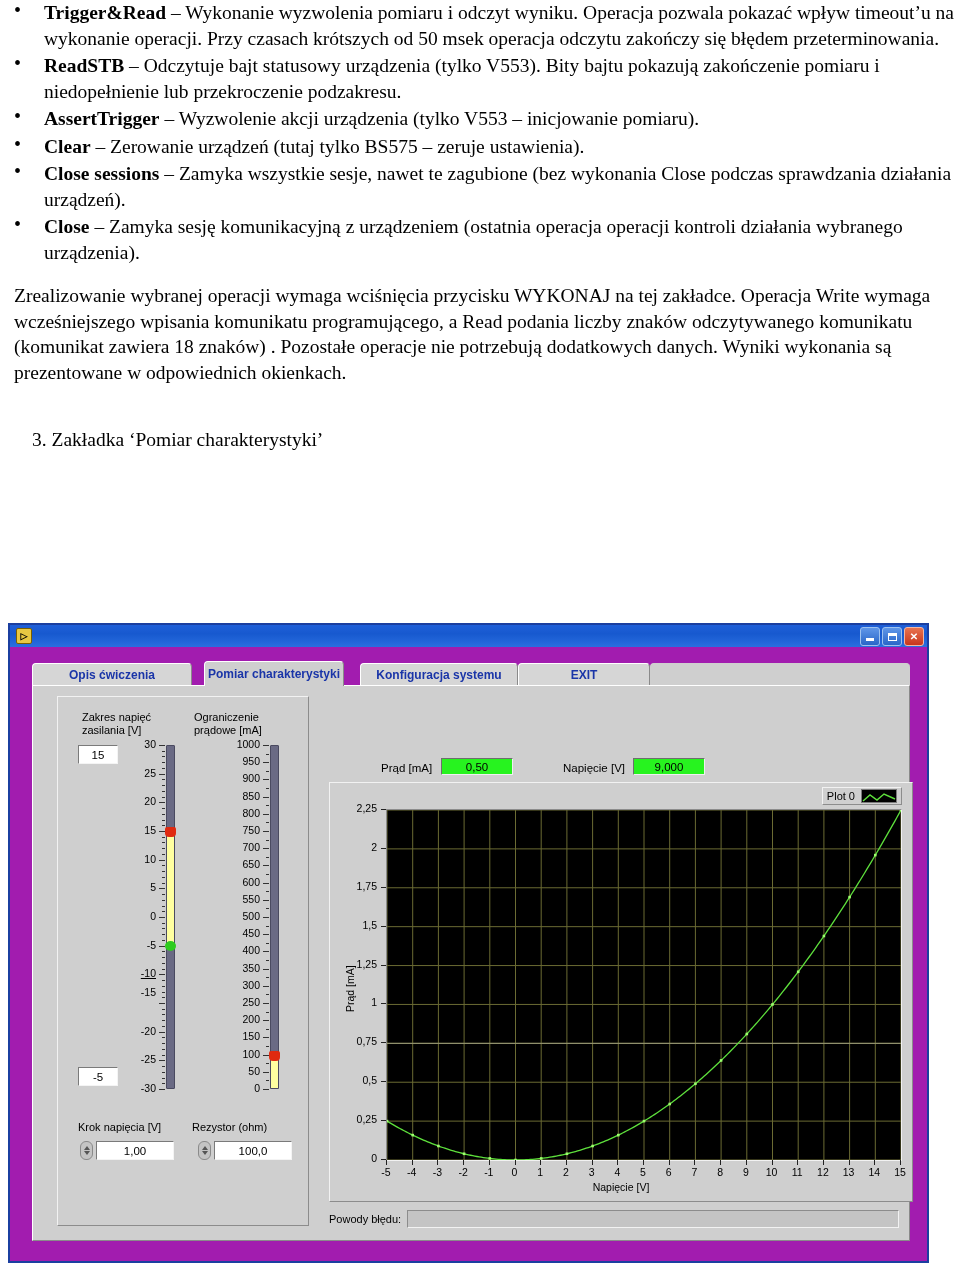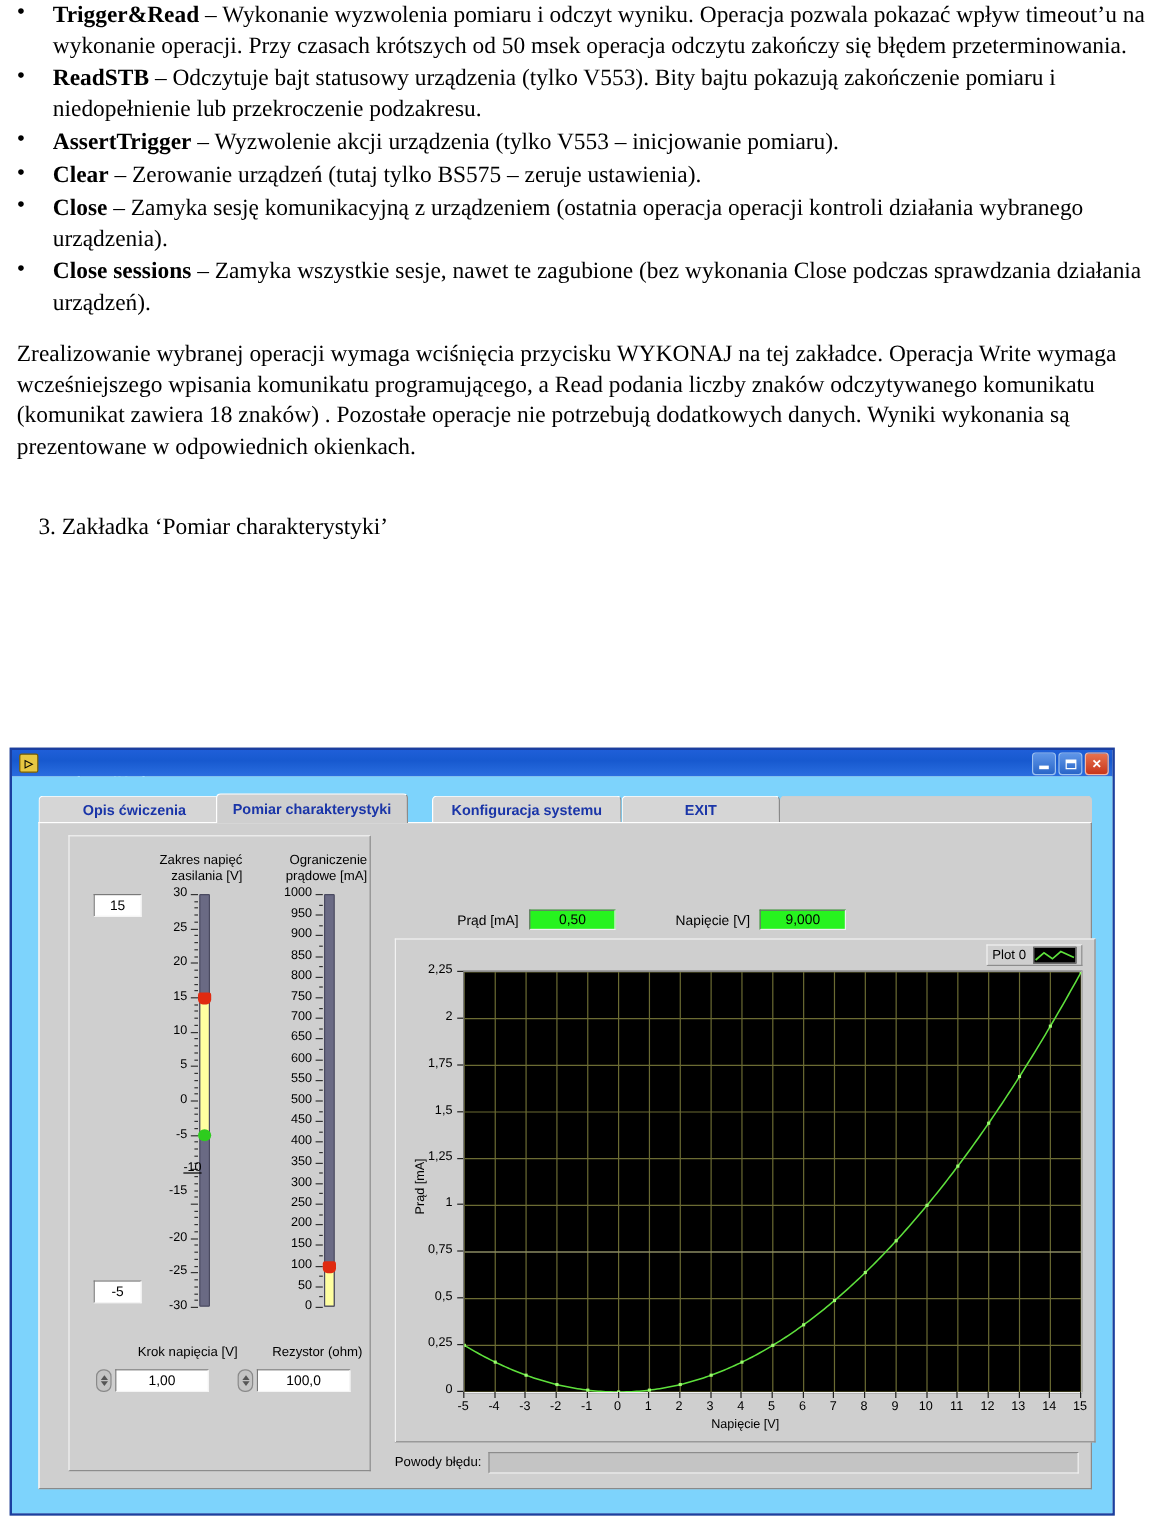--- a/index.html
+++ b/index.html
@@ -35,40 +35,40 @@
   .tbbtn{width:18px;height:17px;border:1px solid #9ec2ef;border-radius:3px;
       display:flex;align-items:center;justify-content:center;
       font-size:10px;color:#fff;font-weight:bold;}
   .tbbtn.min{background:linear-gradient(to bottom,#5f96e8,#2a66c8);}
   .tbbtn.max{background:linear-gradient(to bottom,#5f96e8,#2a66c8);}
   .tbbtn.cls{background:linear-gradient(to bottom,#e8734f,#c8361b);border-color:#f3b7a4;}
   .tbbtn .mglyph{display:block;width:8px;height:3px;background:#fff;margin-top:5px;}
   .tbbtn .xglyph{display:block;width:9px;height:8px;border:1.5px solid #fff;
       border-top-width:3px;box-sizing:border-box;}
 
-  #vi-body{position:absolute;left:0;right:0;top:22px;bottom:0;background:#7dd3fc;}
+  #vi-body{position:absolute;left:0;right:0;top:22px;bottom:0;background:#a21caf;}
 
   
   #tabstrip{position:absolute;left:22px;top:14px;width:878px;height:24px;}
   .tab{position:absolute;top:2px;height:22px;background:#d6d6d6;
       border:1px solid #ffffff;border-right:1px solid #8a8a8a;border-bottom:none;
       border-radius:4px 4px 0 0;display:flex;align-items:center;justify-content:center;
       font-size:12px;color:#1a35a8;font-weight:bold;box-sizing:border-box;}
   .tab.active{top:0;height:25px;background:#cfcfcf;border-color:#ffffff;
       border-right-color:#8a8a8a;z-index:3;}
   #tabpage{position:absolute;left:22px;top:38px;width:878px;height:556px;
       background:#cfcfcf;border:1px solid #ffffff;border-right-color:#8a8a8a;
       border-bottom-color:#8a8a8a;box-sizing:border-box;}
 
   
   .raised{background:#cfcfcf;border-top:1px solid #f2f2f2;border-left:1px solid #f2f2f2;
       border-right:1px solid #8c8c8c;border-bottom:1px solid #8c8c8c;box-sizing:border-box;}
 
   #leftpanel{position:absolute;left:24px;top:10px;width:252px;height:530px;}
-  .slbl{position:absolute;font-size:11px;color:#000;text-align:right;line-height:13px;}
+  .slbl{position:absolute;font-size:11px;color:#000;text-align:left;line-height:13px;}
 
   .slider{position:absolute;}
   .strack{position:absolute;width:9px;background:#6a6a84;
       border:1px solid #4a4a60;box-sizing:border-box;border-radius:1px;}
   .sfill{position:absolute;width:9px;background:#ffffa0;border:1px solid #4a4a60;
       box-sizing:border-box;border-radius:1px;}
   .sticks{position:absolute;}
   .stick{position:absolute;height:1px;background:#333;}
   .stlabel{position:absolute;font-size:10.5px;color:#000;text-align:right;white-space:nowrap;}
   .sthumb{position:absolute;width:11px;height:10px;}
@@ -149,24 +149,24 @@
     <li>
       <span class="bterm">ReadSTB</span><span> –  Odczytuje bajt statusowy urządzenia (tylko V553). Bity bajtu pokazują zakończenie pomiaru i niedopełnienie lub przekroczenie podzakresu.</span>
     </li>
     <li>
       <span class="bterm">AssertTrigger</span><span> –  Wyzwolenie akcji urządzenia (tylko V553 – inicjowanie pomiaru).</span>
     </li>
     <li>
       <span class="bterm">Clear</span><span> –  Zerowanie urządzeń (tutaj tylko BS575 – zeruje ustawienia).</span>
     </li>
     <li>
-      <span class="bterm">Close</span><span> –  Zamyka sesję komunikacyjną z urządzeniem (ostatnia operacja operacji kontroli działania wybranego urządzenia).</span>
+      <span class="bterm">Close sessions</span><span> – Zamyka wszystkie sesje, nawet te zagubione (bez wykonania Close podczas sprawdzania działania urządzeń).</span>
     </li>
     <li>
-      <span class="bterm">Close sessions</span><span> – Zamyka wszystkie sesje, nawet te zagubione (bez wykonania Close podczas sprawdzania działania urządzeń).</span>
+      <span class="bterm">Close</span><span> –  Zamyka sesję komunikacyjną z urządzeniem (ostatnia operacja operacji kontroli działania wybranego urządzenia).</span>
     </li>
   </ul>
   <div style="height:16px"></div>
   <p class="para">Zrealizowanie wybranej operacji wymaga wciśnięcia przycisku WYKONAJ na tej zakładce. Operacja Write  wymaga wcześniejszego wpisania komunikatu programującego, a Read  podania liczby znaków odczytywanego komunikatu (komunikat zawiera 18 znaków) . Pozostałe operacje nie potrzebują dodatkowych danych. Wyniki wykonania są prezentowane w odpowiednich okienkach.</p>
   <div style="height:42px"></div>
   <h3 class="sect">3. Zakładka ‘Pomiar charakterystyki’</h3>
 </div>
 
 <div id="vi-window">
 
@@ -183,21 +183,21 @@
       <span class="tbbtn cls">✕</span>
     </span>
   </div>
 
   <div id="vi-body">
 
     <div id="tabstrip">
       <div class="tab" style="left:0;width:160px;">
         <span>Opis ćwiczenia</span>
       </div>
-      <div class="tab active" style="left:148px;width:160px;">
+      <div class="tab active" style="left:172px;width:140px;">
         <span>Pomiar charakterystyki</span>
       </div>
       <div class="tab" style="left:328px;width:158px;">
         <span>Konfiguracja systemu</span>
       </div>
       <div class="tab" style="left:486px;width:132px;">
         <span>EXIT</span>
       </div>
       <div class="tab" style="left:618px;width:260px;border-right:none;background:#cfcfcf;border-color:#cfcfcf;"></div>
     </div>
@@ -260,21 +260,21 @@
               <div class="stick" style="top: 183.467px; left: 40px; width: 3px;"></div>
               <div class="stick" style="top: 189.2px; left: 40px; width: 3px;"></div>
               <div class="stick" style="top: 194.933px; left: 40px; width: 3px;"></div>
               <div class="stick" style="top: 200.667px; left: 37px; width: 6px;"></div>
               <div class="stlabel" style="top: 193.667px; left: 0px; width: 34px;">-5</div>
               <div class="stick" style="top: 206.4px; left: 40px; width: 3px;"></div>
               <div class="stick" style="top: 212.133px; left: 40px; width: 3px;"></div>
               <div class="stick" style="top: 217.867px; left: 40px; width: 3px;"></div>
               <div class="stick" style="top: 223.6px; left: 40px; width: 3px;"></div>
               <div class="stick" style="top: 229.333px; left: 37px; width: 6px;"></div>
-              <div class="stlabel" style="top: 222.333px; left: 12px; width: 34px; text-decoration: underline;">-10</div>
+              <div class="stlabel" style="top: 222.333px; left: 0px; width: 34px; text-decoration: underline;">-10</div>
               <div class="stick" style="top: 235.067px; left: 40px; width: 3px;"></div>
               <div class="stick" style="top: 240.8px; left: 40px; width: 3px;"></div>
               <div class="stick" style="top: 246.533px; left: 40px; width: 3px;"></div>
               <div class="stick" style="top: 252.267px; left: 40px; width: 3px;"></div>
               <div class="stick" style="top: 258px; left: 37px; width: 6px;"></div>
               <div class="stlabel" style="top: 241px; left: 0px; width: 34px;">-15</div>
               <div class="stick" style="top: 263.733px; left: 40px; width: 3px;"></div>
               <div class="stick" style="top: 269.467px; left: 40px; width: 3px;"></div>
               <div class="stick" style="top: 275.2px; left: 40px; width: 3px;"></div>
               <div class="stick" style="top: 280.933px; left: 40px; width: 3px;"></div>

